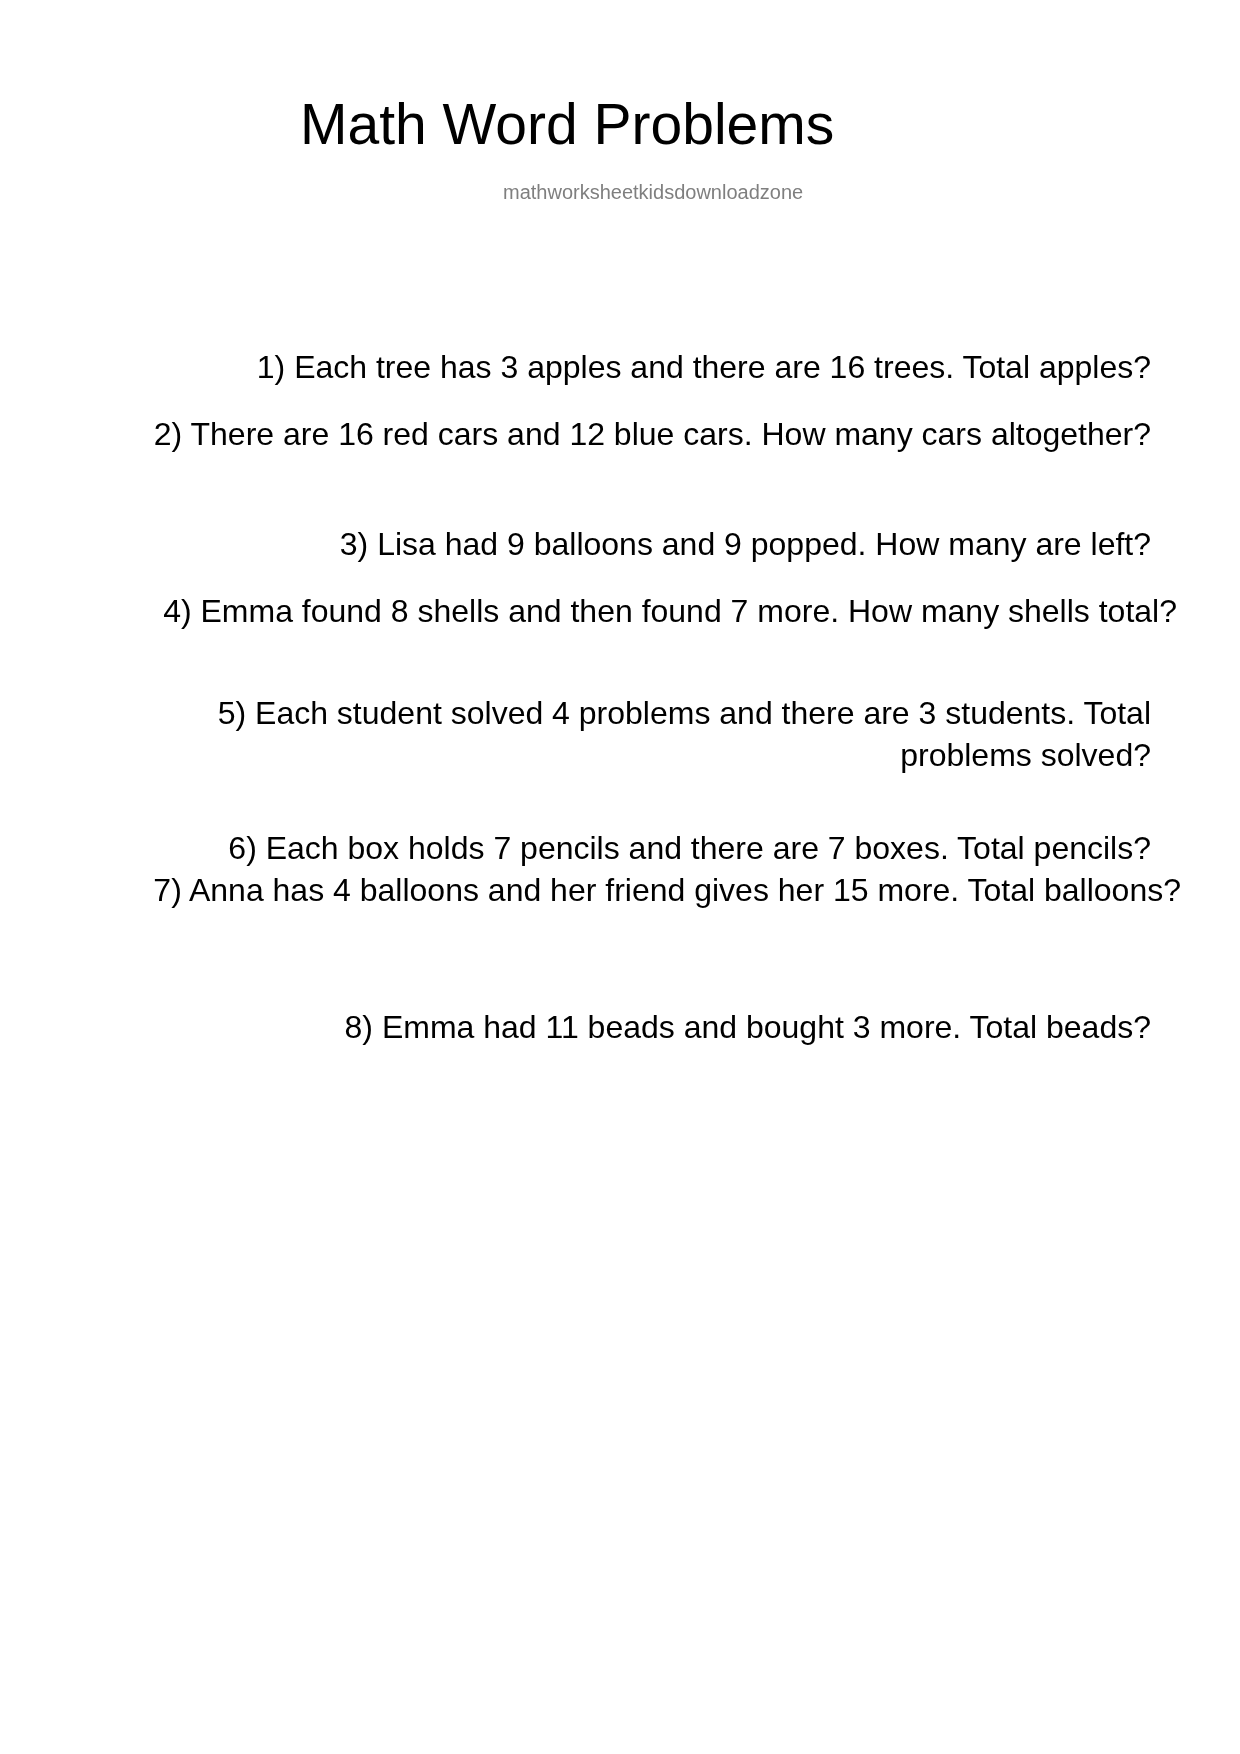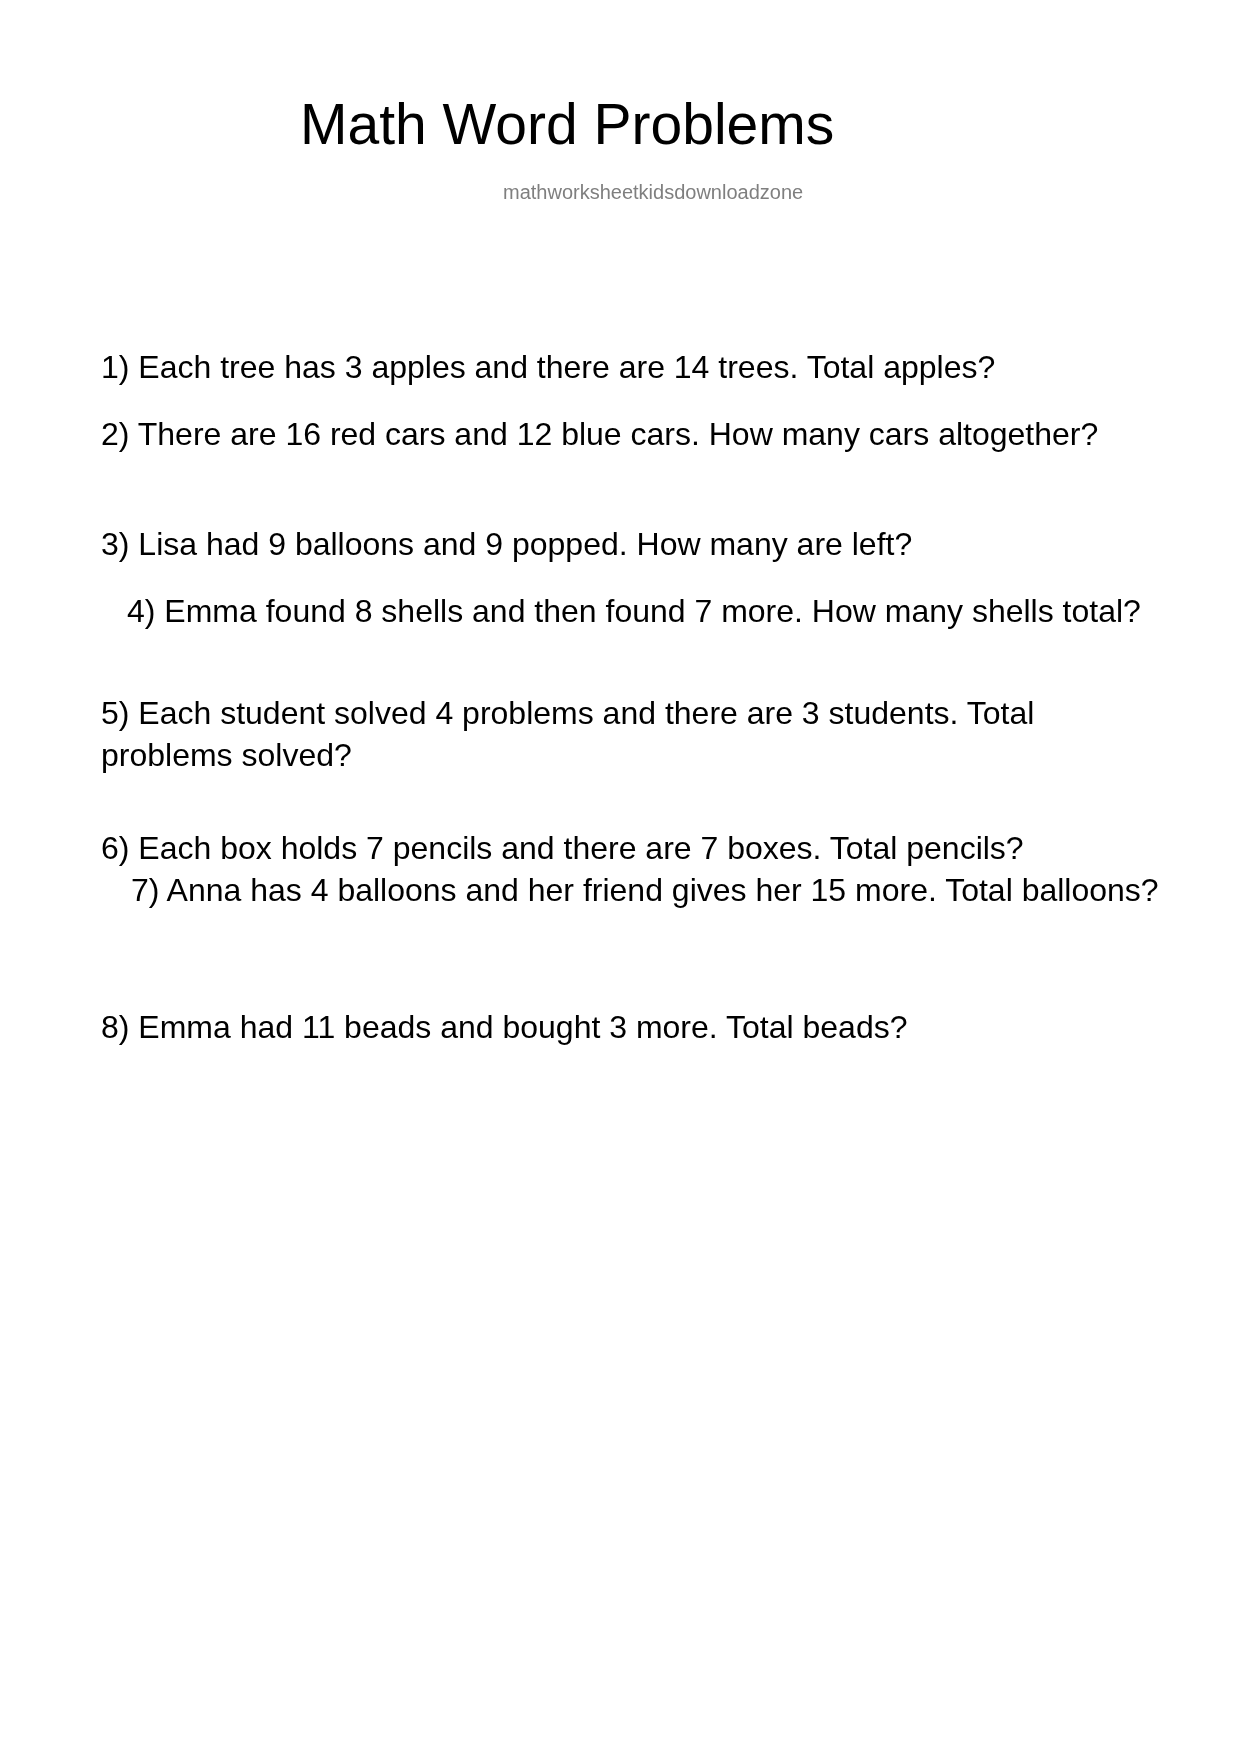--- a/index.html
+++ b/index.html
@@ -14,20 +14,21 @@
       overflow: hidden;
       font-family: "Liberation Sans", sans-serif;
       color: #000000;
     }
     .page {
       position: absolute;
       left: 0; top: 0;
       width: 1056px;
       height: 1754px;
       background: #ffffff;
+      text-align: right;
     }
     .title {
       position: absolute;
       left: 300px;
       top: 96px;
       font-size: 57px;
       line-height: 1;
       font-weight: normal;
       margin: 0;
       color: #000000;
@@ -61,21 +62,21 @@
     }
   </style>
 </head>
 <body>
 
 <div class="page">
   <h1 class="title">Math Word Problems</h1>
   <div class="subtitle">mathworksheetkidsdownloadzone</div>
 
   <ol class="problems">
-    <li class="problem" style="top:346px;">1) Each tree has 3 apples and there are 14 trees. Total apples?</li>
+    <li class="problem" style="top:346px;">1) Each tree has 3 apples and there are 16 trees. Total apples?</li>
     <li class="problem" style="top:413px;">2) There are 16 red cars and 12 blue cars. How many cars altogether?</li>
     <li class="problem" style="top:523px;">3) Lisa had 9 balloons and 9 popped. How many are left?</li>
     <li class="problem" style="top:590px;margin-left:26px;">4) Emma found 8 shells and then found 7 more. How many shells total?</li>
     <li class="problem" style="top:692px;">5) Each student solved 4 problems and there are 3 students. Total problems solved?</li>
     <li class="problem" style="top:802px;margin-top:25px;">6) Each box holds 7 pencils and there are 7 boxes. Total pencils?</li>
     <li class="problem" style="top:869px;margin-left:30px;">7) Anna has 4 balloons and her friend gives her 15 more. Total balloons?</li>
     <li class="problem" style="top:970px;margin-top:36px;">8) Emma had 11 beads and bought 3 more. Total beads?</li>
   </ol>
 </div>
 

